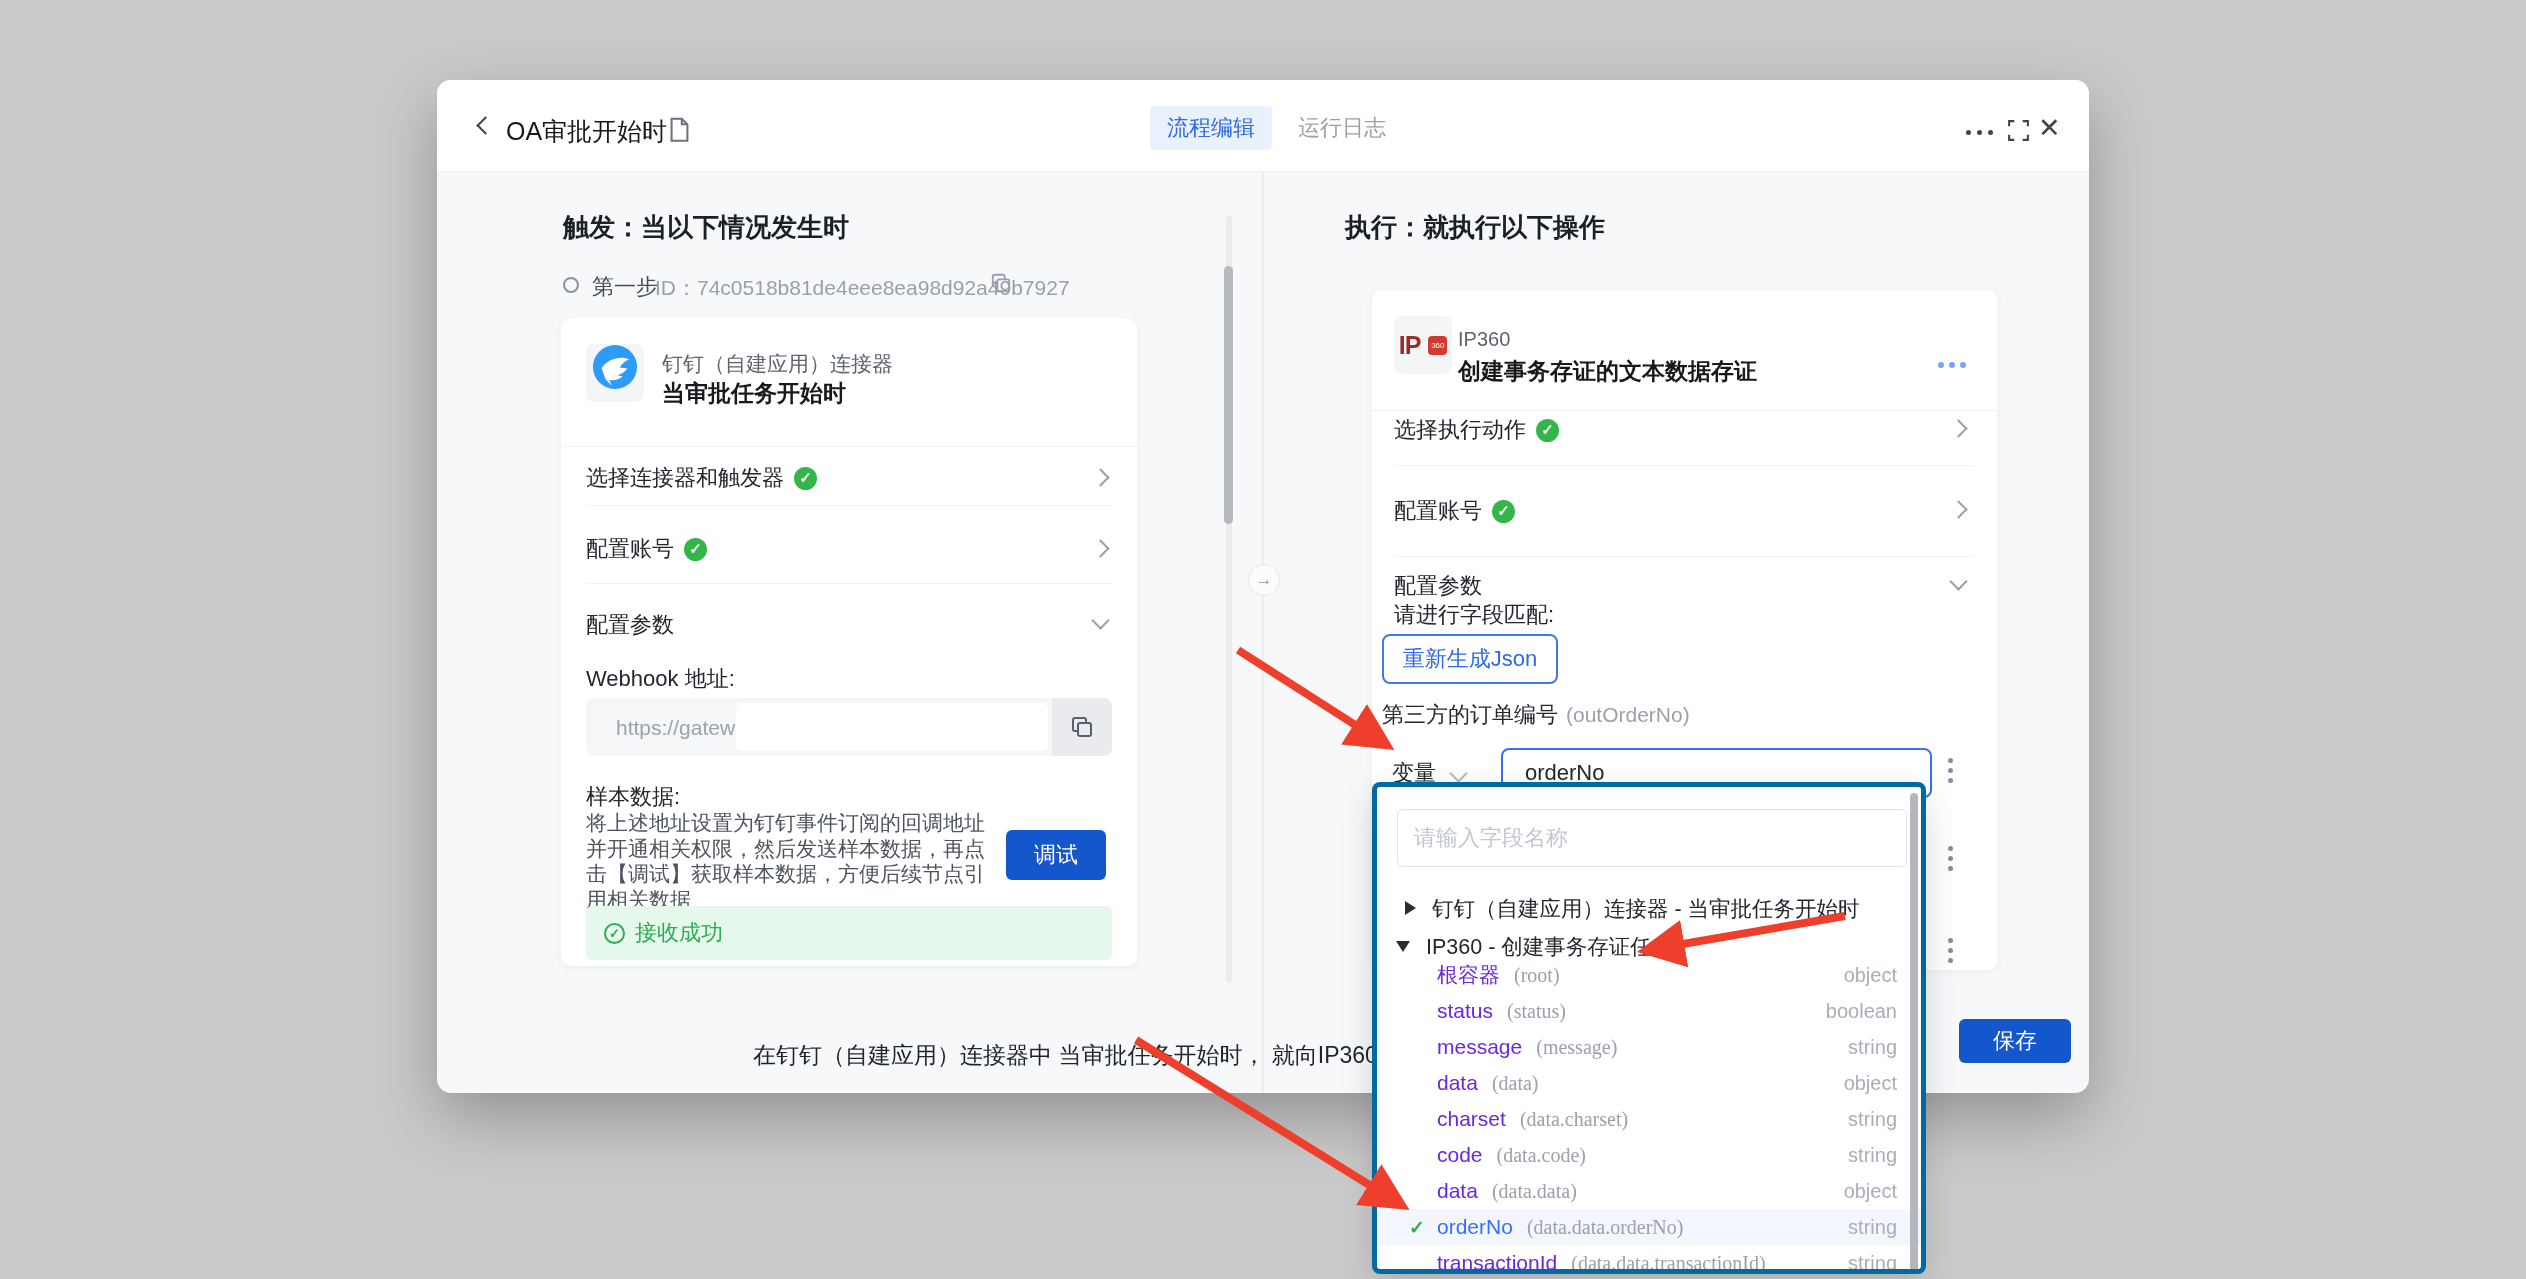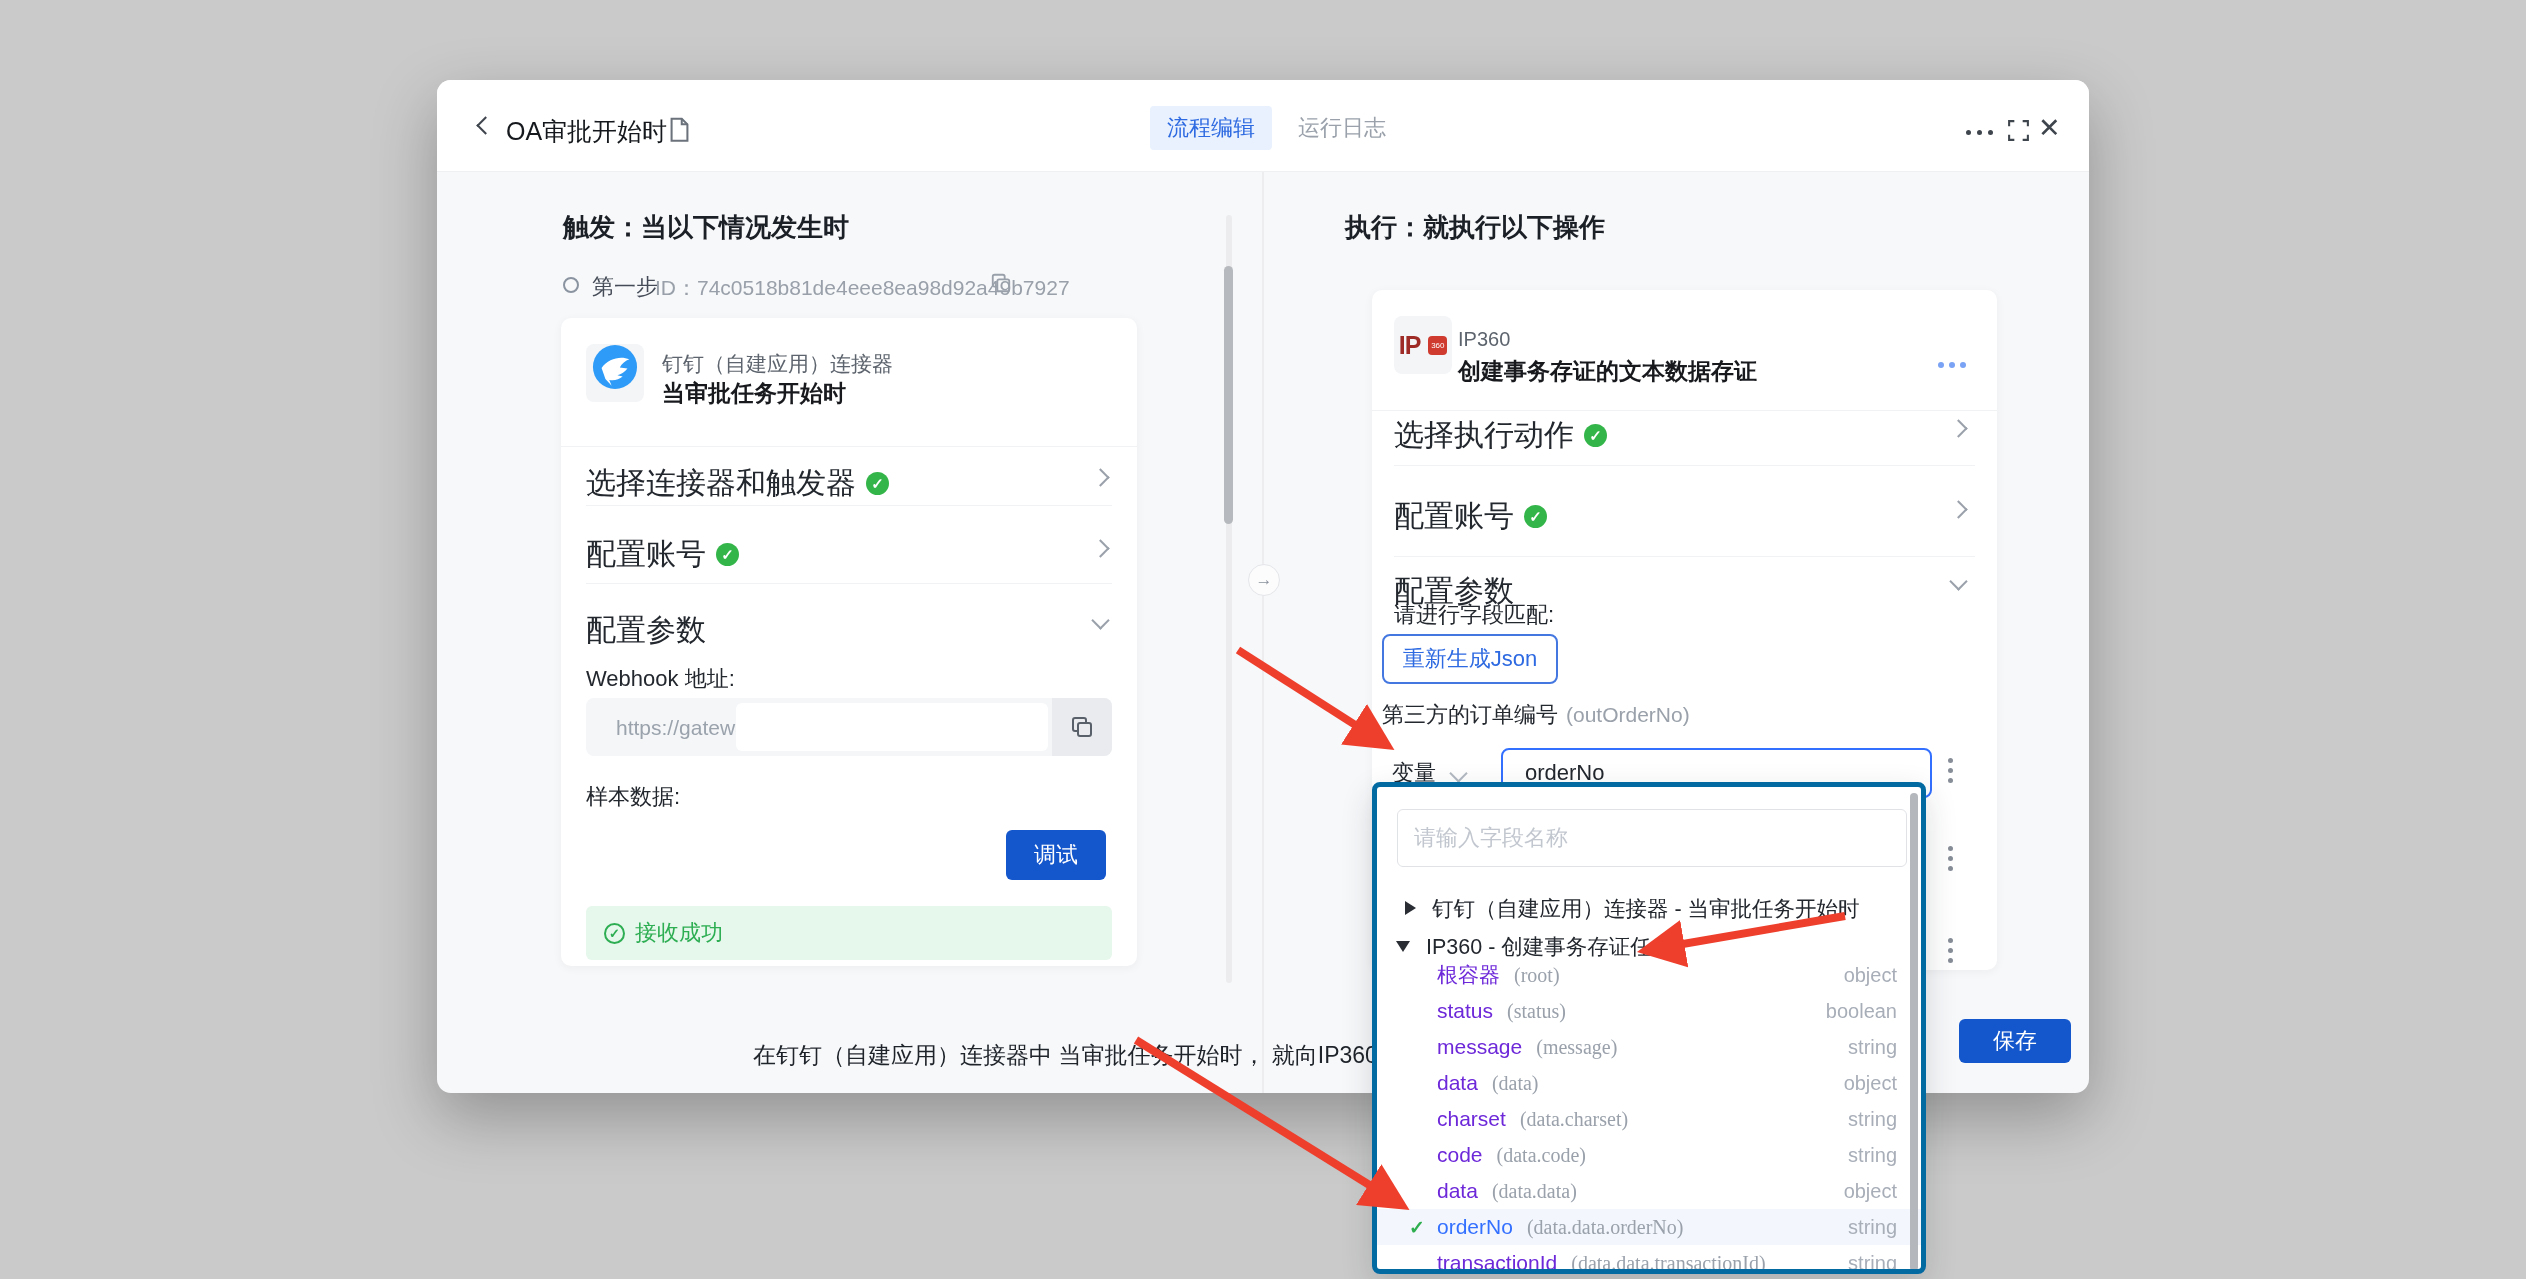--- a/index.html
+++ b/index.html
@@ -37,21 +37,21 @@
   .step-label { left:592px; top:272px; font-size:22px; font-weight:500; color:#454c57; }
   .step-id { left:655px; top:274px; font-size:21px; color:#99a0a9; }
   .copy-sm { left:990px; top:272px; }
 
   
   .card { background:#fff; border-radius:10px; box-shadow:0 2px 10px rgba(31,35,41,.05); }
   .tile { width:58px; height:58px; background:#f4f5f7; border-radius:8px; display:flex; justify-content:center; }
   .c-small { font-size:21px; color:#5d646d; }
   .c-bold { font-size:23px; font-weight:600; color:#17191d; }
   .divider { height:1px; background:#f1f2f4; }
-  .srow-label { font-size:30px; font-weight:500; color:#23272e; }
+  .srow-label { font-size:22px; font-weight:500; color:#23272e; }
   .gcheck { display:inline-flex; width:23px; height:23px; border-radius:50%; background:#34b54a;
             color:#fff; font-size:15px; align-items:center; justify-content:center; margin-left:10px; font-weight:700; }
   .flabel { font-size:22px; font-weight:500; color:#23272e; }
 
   .wh-input { left:586px; top:698px; width:526px; height:58px; background:#f5f6f8; border-radius:8px; }
   .wh-text { left:616px; top:716px; font-size:21px; color:#9aa2ac; }
   .wh-redact { left:736px; top:703px; width:312px; height:48px; background:#fff; border-radius:6px; }
   .wh-copy { left:1052px; top:698px; width:60px; height:58px; background:#e9ebef; border-radius:0 8px 8px 0;
              display:flex; align-items:center; justify-content:center; cursor:pointer; }
 
@@ -196,20 +196,21 @@
   <div class="abs wh-text">https://gateway.c</div>
   <div class="abs wh-redact"></div>
   <div class="abs wh-copy">
     <svg width="24" height="24" viewBox="0 0 24 24" fill="none" stroke="#596069" stroke-width="2">
       <rect x="8" y="8" width="13" height="13" rx="2"></rect>
         <path d="M16 8V5a2 2 0 0 0-2-2H5a2 2 0 0 0-2 2v9a2 2 0 0 0 2 2h3"></path>
     </svg>
   </div>
 
   <div class="abs flabel" style="left:586px; top:782px;">样本数据:</div>
+  <div class="abs para">将上述地址设置为钉钉事件订阅的回调地址并开通相关权限，然后发送样本数据，再点击【调试】获取样本数据，方便后续节点引用相关数据</div>
   <div class="abs btn-solid" style="left:1006px; top:830px; width:100px; height:50px;">
     <span>调试</span>
   </div>
   <div class="abs banner">
     <span class="banner-icon">✓</span>
     <span class="banner-text">接收成功</span>
   </div>
 
   <div class="abs scroll-track"></div>
   <div class="abs scroll-thumb"></div>

